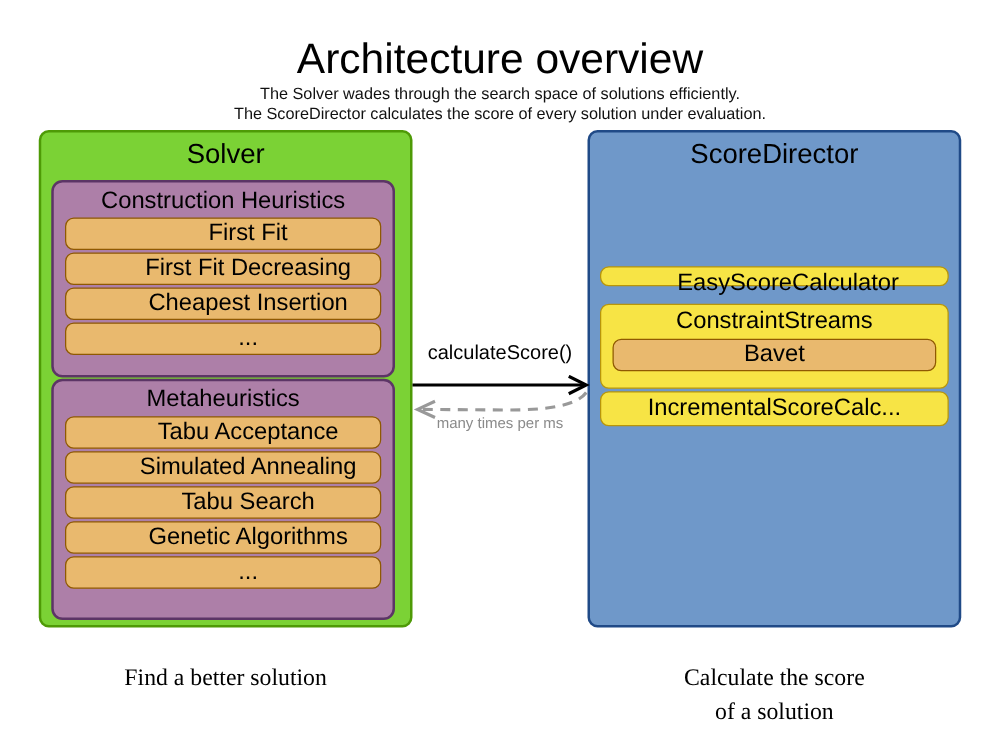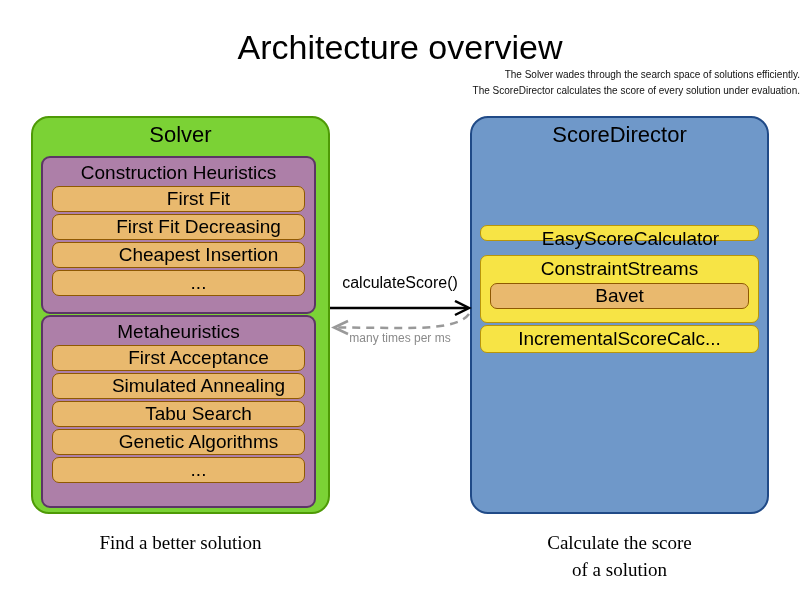--- a/index.html
+++ b/index.html
@@ -9,24 +9,24 @@
     --director-fill:#6f98c9; --director-border:#204a87;
     --calculator-fill:#f7e445; --calculator-border:#b8950a;
     --arrow-black:#000000; --arrow-gray:#999999;
   }
   html,body{margin:0;padding:0;}
   body{font-family:"Liberation Sans", sans-serif; background:#ffffff;}
   #canvas{position:relative;width:800px;height:600px;background:#ffffff;overflow:hidden;}
 
   .page-title{position:absolute;left:0;top:30px;width:800px;text-align:center;
     font-size:34px;line-height:1.0;color:#000;}
-  .page-subtitle{position:absolute;left:0;top:67px;width:800px;text-align:right;
-    font-size:10px;line-height:16px;color:#111;}
+  .page-subtitle{position:absolute;left:0;top:67px;width:800px;text-align:center;
+    font-size:13px;line-height:16px;color:#111;}
 
-  .bigbox{position:absolute;top:116px;width:295px;height:394px;border-radius:18px;}
+  .bigbox{position:absolute;top:104px;width:295px;height:394px;border-radius:8px;}
   #solver-box{left:31px;background:var(--solver-fill);border:2px solid var(--solver-border);}
   #director-box{left:470px;background:var(--director-fill);border:2px solid var(--director-border);}
   .bigbox-title{position:absolute;left:0;top:4px;width:100%;text-align:center;
     font-size:22px;color:#000;}
 
   .section{position:absolute;left:8px;width:275px;background:var(--section-fill);
     border:2px solid var(--section-border);border-radius:9px;box-sizing:border-box;}
   #section-ch{top:38px;height:158px;}
   #section-mh{top:197px;height:193px;}
   .section-title{width:100%;text-align:center;font-size:19px;color:#000;
@@ -75,21 +75,21 @@
     <div class="section" id="section-ch">
       <div class="section-title">Construction Heuristics</div>
       <div class="item">First Fit</div>
       <div class="item">First Fit Decreasing</div>
       <div class="item">Cheapest Insertion</div>
       <div class="item">...</div>
     </div>
 
     <div class="section" id="section-mh">
       <div class="section-title">Metaheuristics</div>
-      <div class="item">First Acceptance</div>
+      <div class="item">Tabu Acceptance</div>
       <div class="item">Simulated Annealing</div>
       <div class="item">Tabu Search</div>
       <div class="item">Genetic Algorithms</div>
       <div class="item">...</div>
     </div>
   </div>
 
   <div class="bigbox" id="director-box">
     <div class="bigbox-title">ScoreDirector</div>
 

